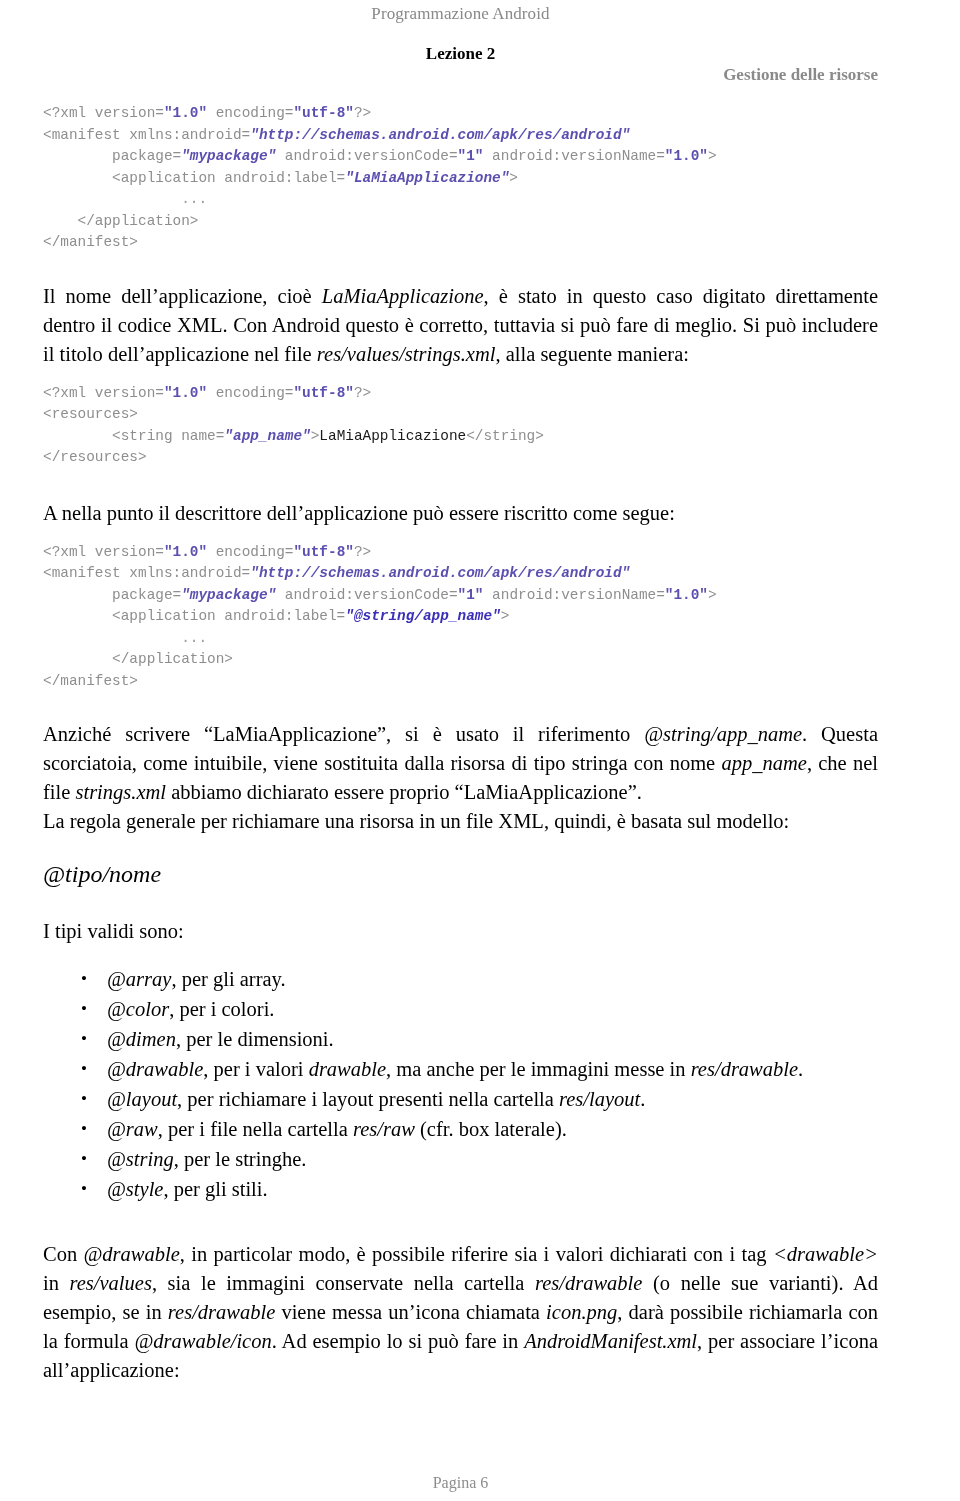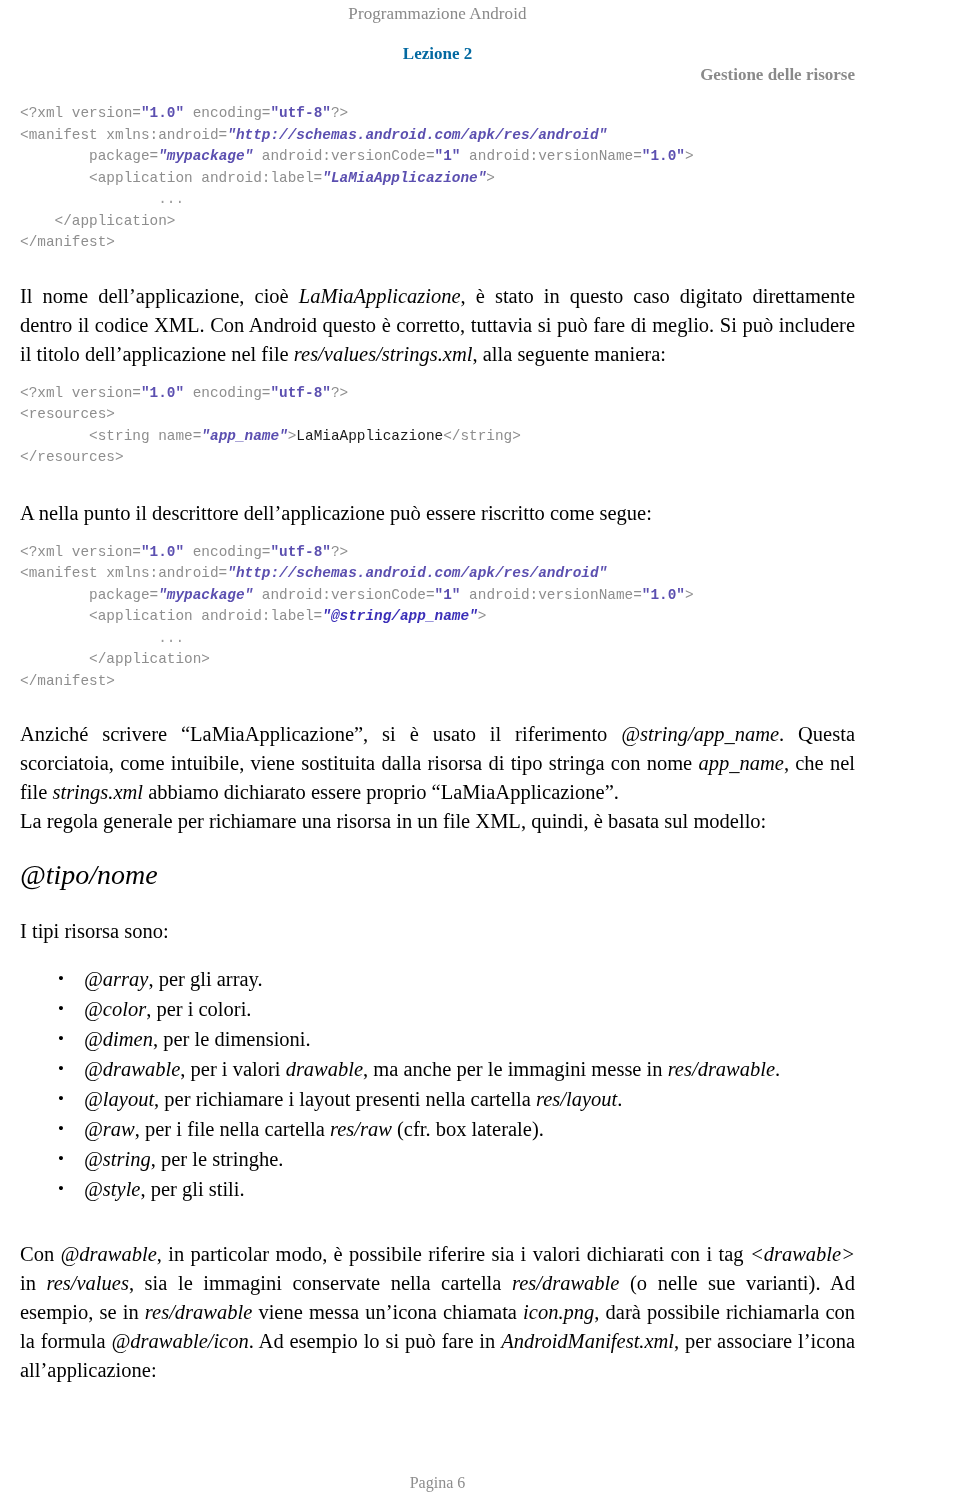--- a/index.html
+++ b/index.html
@@ -15,34 +15,35 @@
     color: #000000;
     overflow: hidden;
   }
 
   .page {
     position: relative;
     width: 875px;
     height: 1501px;
     box-sizing: border-box;
     padding: 0 20px;
+    margin-left: 23px;
   }
 
   
   .hdr-top {
     text-align: center;
     color: #898989;
     font-size: 17px;
     line-height: 1;
     padding-top: 5px;
     letter-spacing: 0.1px;
   }
   .hdr-lesson {
     text-align: center;
-    color: #0369a1;
+    color: #000000;
     font-weight: bold;
     font-size: 17px;
     line-height: 21px;
     padding-top: 21px;
   }
   .hdr-lesson-sub {
     text-align: right;
     color: #8a8a8a;
     font-weight: bold;
     font-size: 17px;
@@ -74,21 +75,21 @@
     margin: 0;
     padding: 0;
     color: #000;
     hyphens: none;
   }
   p.body.noj { text-align: left; }
   .it { font-style: italic; }
   .bi { font-style: italic; font-weight: normal; }
 
   .formula {
-    font-size: 28px;
+    font-size: 24px;
     font-style: italic;
     line-height: 29px;
     margin: 0;
     padding: 0;
   }
 
   
   ul.bullets {
     list-style: none;
     margin: 0;
@@ -177,21 +178,21 @@
   <p class="body"><span>Anziché scrivere “LaMiaApplicazione”, si è usato il riferimento </span><span class="it">@string/app_name</span><span>. Questa scorciatoia, come intuibile, viene sostituita dalla risorsa di tipo stringa con nome </span><span class="it">app_name</span><span>, che nel file </span><span class="it">strings.xml</span><span> abbiamo dichiarato essere proprio “LaMiaApplicazione”.</span></p>
 
   <p class="body noj"><span>La regola generale per richiamare una risorsa in un file XML, quindi, è basata sul modello:</span></p>
 
   <div class="sp24"></div>
 
   <p class="formula">@tipo/nome</p>
 
   <div class="sp28"></div>
 
-  <p class="body noj"><span>I tipi risorsa sono:</span></p>
+  <p class="body noj"><span>I tipi validi sono:</span></p>
 
   <div class="sp18"></div>
 
   <ul class="bullets">
     <li><span class="bullet">•</span><span class="bi">@array</span><span>, per gli array.</span><span class="it"></span><span></span></li>
     <li><span class="bullet">•</span><span class="bi">@color</span><span>, per i colori.</span><span class="it"></span><span></span></li>
     <li><span class="bullet">•</span><span class="bi">@dimen</span><span>, per le dimensioni.</span><span class="it"></span><span></span></li>
     <li><span class="bullet">•</span><span class="bi">@drawable</span><span>, per i valori </span><span class="it">drawable</span><span>, ma anche per le immagini messe in </span><span class="it">res/drawable</span><span>.</span></li>
     <li><span class="bullet">•</span><span class="bi">@layout</span><span>, per richiamare i layout presenti nella cartella </span><span class="it">res/layout</span><span>.</span></li>
     <li><span class="bullet">•</span><span class="bi">@raw</span><span>, per i file nella cartella </span><span class="it">res/raw</span><span> (cfr. box laterale).</span></li>

